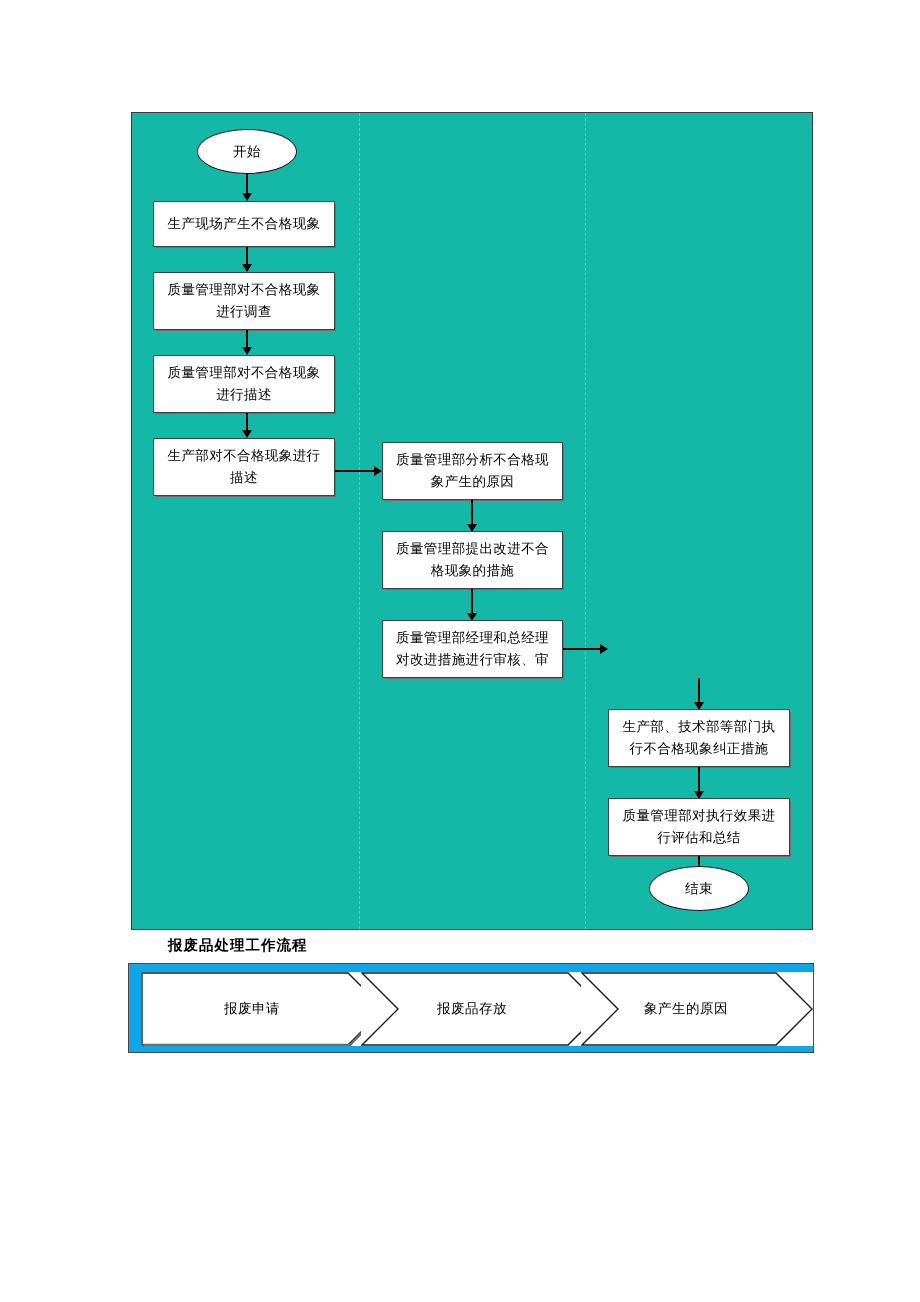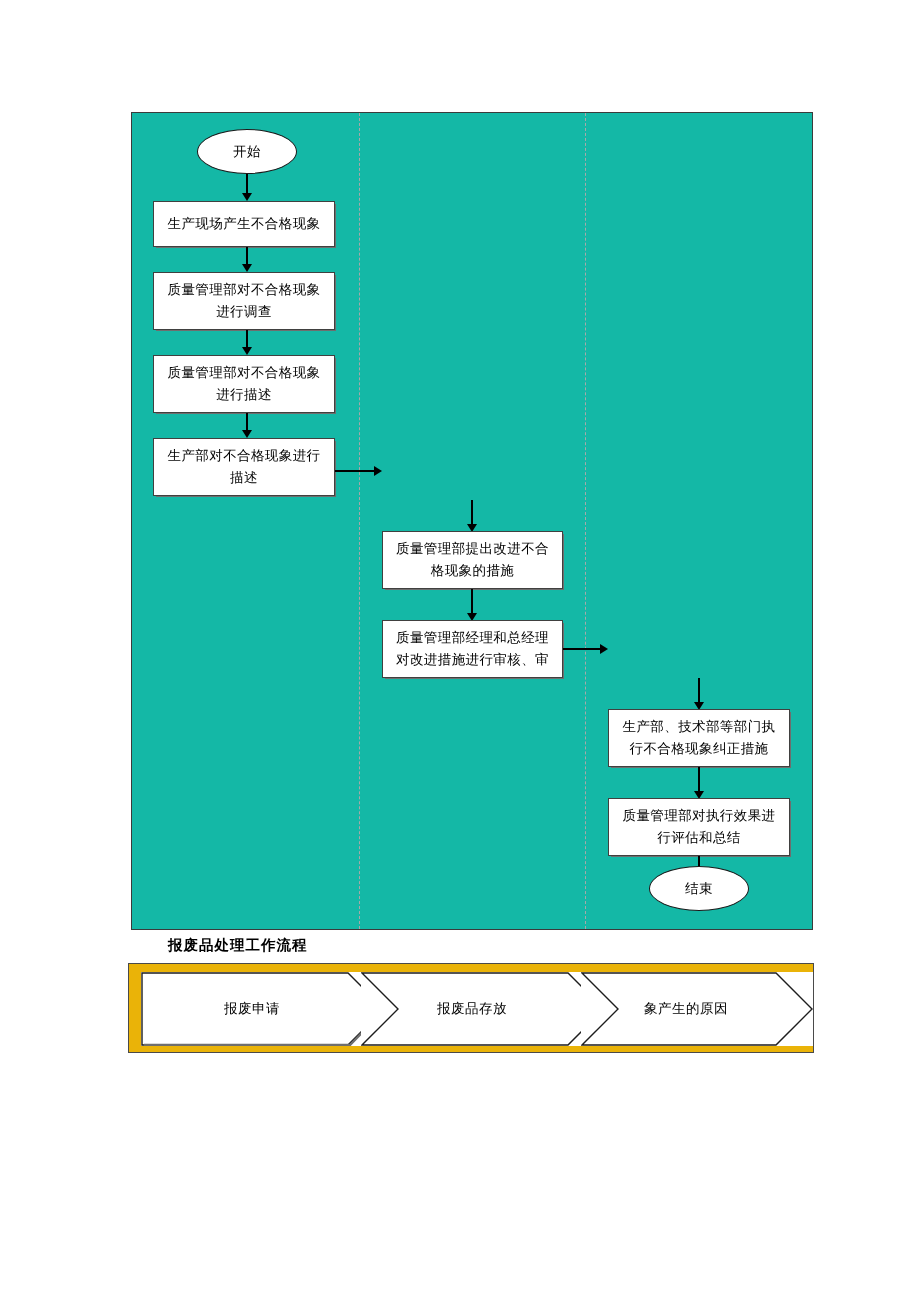--- a/index.html
+++ b/index.html
@@ -111,21 +111,21 @@
 
   
   #chevron-frame {
     position: absolute;
     left: 128px;
     top: 963px;
     width: 686px;
     height: 90px;
     border: 1px solid #4a4a4a;
     box-sizing: border-box;
-    background: #eab308;
+    background: #0ea5e9;
   }
   .chevron {
     position: absolute;
     top: 8px;
     height: 74px;
     box-sizing: border-box;
     display: flex;
     align-items: center;
     justify-content: center;
     font-size: 13.5px;
@@ -180,20 +180,23 @@
   <div class="v-conn" style="left:114px; top:300px; height:22px;"></div>
   <div class="v-arrow" style="left:110px; top:317px;"></div>
 
   <div class="node" style="left:21px; top:325px; width:182px; height:58px;">
     <span class="txt">生产部对不合格现象进行<br>描述</span>
   </div>
 
   <div class="h-conn" style="left:203px; top:357px; width:42px;"></div>
   <div class="h-arrow" style="left:242px; top:353px;"></div>
 
+  <div class="node" style="left:250px; top:329px; width:181px; height:58px;">
+    <span class="txt">质量管理部分析不合格现<br>象产生的原因</span>
+  </div>
 
   <div class="v-conn" style="left:339px; top:387px; height:29px;"></div>
   <div class="v-arrow" style="left:335px; top:411px;"></div>
 
   <div class="node" style="left:250px; top:418px; width:181px; height:58px;">
     <span class="txt">质量管理部提出改进不合<br>格现象的措施</span>
   </div>
 
   <div class="v-conn" style="left:339px; top:476px; height:29px;"></div>
   <div class="v-arrow" style="left:335px; top:500px;"></div>

